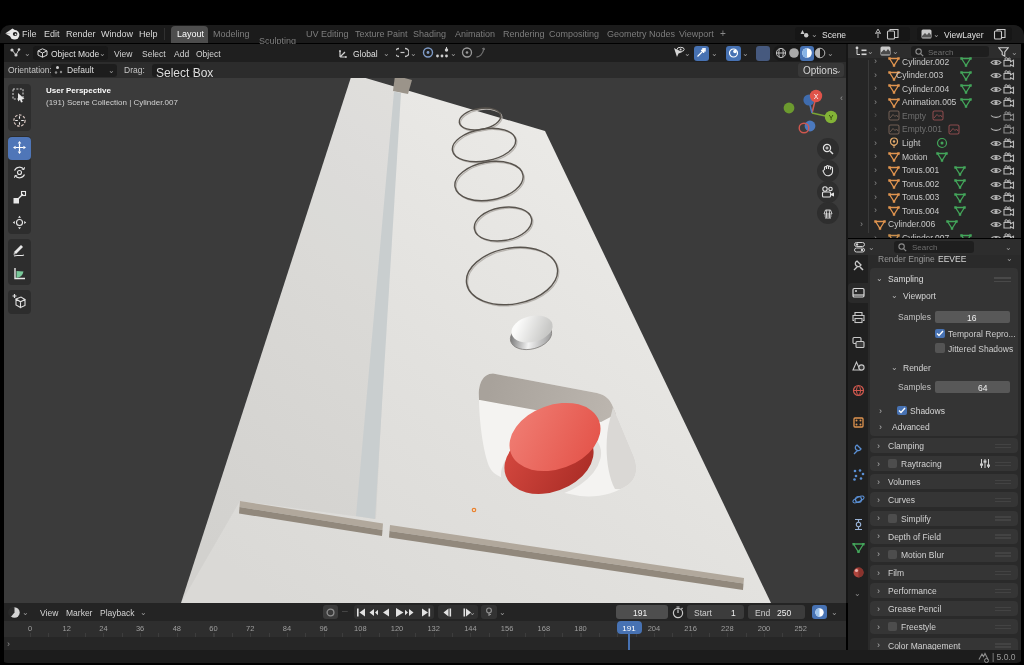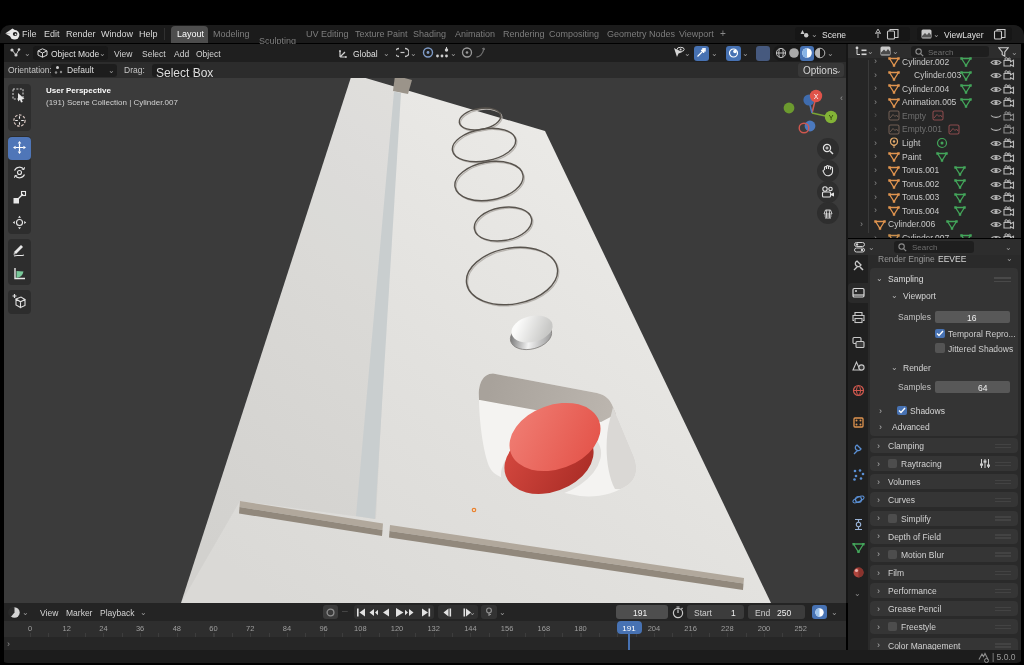--- a/index.html
+++ b/index.html
@@ -384,21 +384,21 @@
         <svg class="abs" style="left:142px;top:12.5px" width="12" height="11" viewBox="0 0 12 11" fill="#b9b9b9" stroke="#b9b9b9">
           <use href="#eyeico"></use>
         </svg>
         <svg class="abs" style="left:155px;top:12.5px" width="12" height="11" viewBox="0 0 12 11" fill="#b9b9b9" stroke="#b9b9b9">
           <use href="#camico"></use>
         </svg>
     <span class="txt" style="left:26px;top:25.5px;font-size:9px;color:#8f8f8f">›</span>
         <svg class="abs" style="left:40px;top:25.5px" width="12" height="12" viewBox="0 0 12 12" fill="#e0944f" stroke="#e0944f">
           <use href="#meshico"></use>
         </svg>
-        <span class="txt" style="left:66px;top:26px">Cylinder.003</span>
+        <span class="txt" style="left:48px;top:26px">Cylinder.003</span>
         <svg class="abs" style="left:112px;top:25.5px" width="12" height="12" viewBox="0 0 12 12" fill="#43a55a" stroke="#43a55a">
           <use href="#meshico"></use>
         </svg>
         <svg class="abs" style="left:142px;top:26px" width="12" height="11" viewBox="0 0 12 11" fill="#b9b9b9" stroke="#b9b9b9">
           <use href="#eyeico"></use>
         </svg>
         <svg class="abs" style="left:155px;top:26px" width="12" height="11" viewBox="0 0 12 11" fill="#b9b9b9" stroke="#b9b9b9">
           <use href="#camico"></use>
         </svg>
     <span class="txt" style="left:26px;top:39px;font-size:9px;color:#8f8f8f">›</span>
@@ -469,21 +469,21 @@
         <svg class="abs" style="left:142px;top:93.5px" width="12" height="11" viewBox="0 0 12 11" fill="#b9b9b9" stroke="#b9b9b9">
           <use href="#eyeico"></use>
         </svg>
         <svg class="abs" style="left:155px;top:93.5px" width="12" height="11" viewBox="0 0 12 11" fill="#b9b9b9" stroke="#b9b9b9">
           <use href="#camico"></use>
         </svg>
     <span class="txt" style="left:26px;top:107px;font-size:9px;color:#8f8f8f">›</span>
         <svg class="abs" style="left:40px;top:107px" width="12" height="12" viewBox="0 0 12 12" fill="#e0944f" stroke="#e0944f">
           <use href="#meshico"></use>
         </svg>
-        <span class="txt" style="left:54px;top:107.5px">Paint</span>
+        <span class="txt" style="left:54px;top:107.5px">Motion</span>
         <svg class="abs" style="left:88px;top:107px" width="12" height="12" viewBox="0 0 12 12" fill="#43a55a" stroke="#43a55a">
           <use href="#meshico"></use>
         </svg>
         <svg class="abs" style="left:142px;top:107.5px" width="12" height="11" viewBox="0 0 12 11" fill="#b9b9b9" stroke="#b9b9b9">
           <use href="#eyeico"></use>
         </svg>
         <svg class="abs" style="left:155px;top:107.5px" width="12" height="11" viewBox="0 0 12 11" fill="#b9b9b9" stroke="#b9b9b9">
           <use href="#camico"></use>
         </svg>
     <span class="txt" style="left:26px;top:120.5px;font-size:9px;color:#8f8f8f">›</span>

